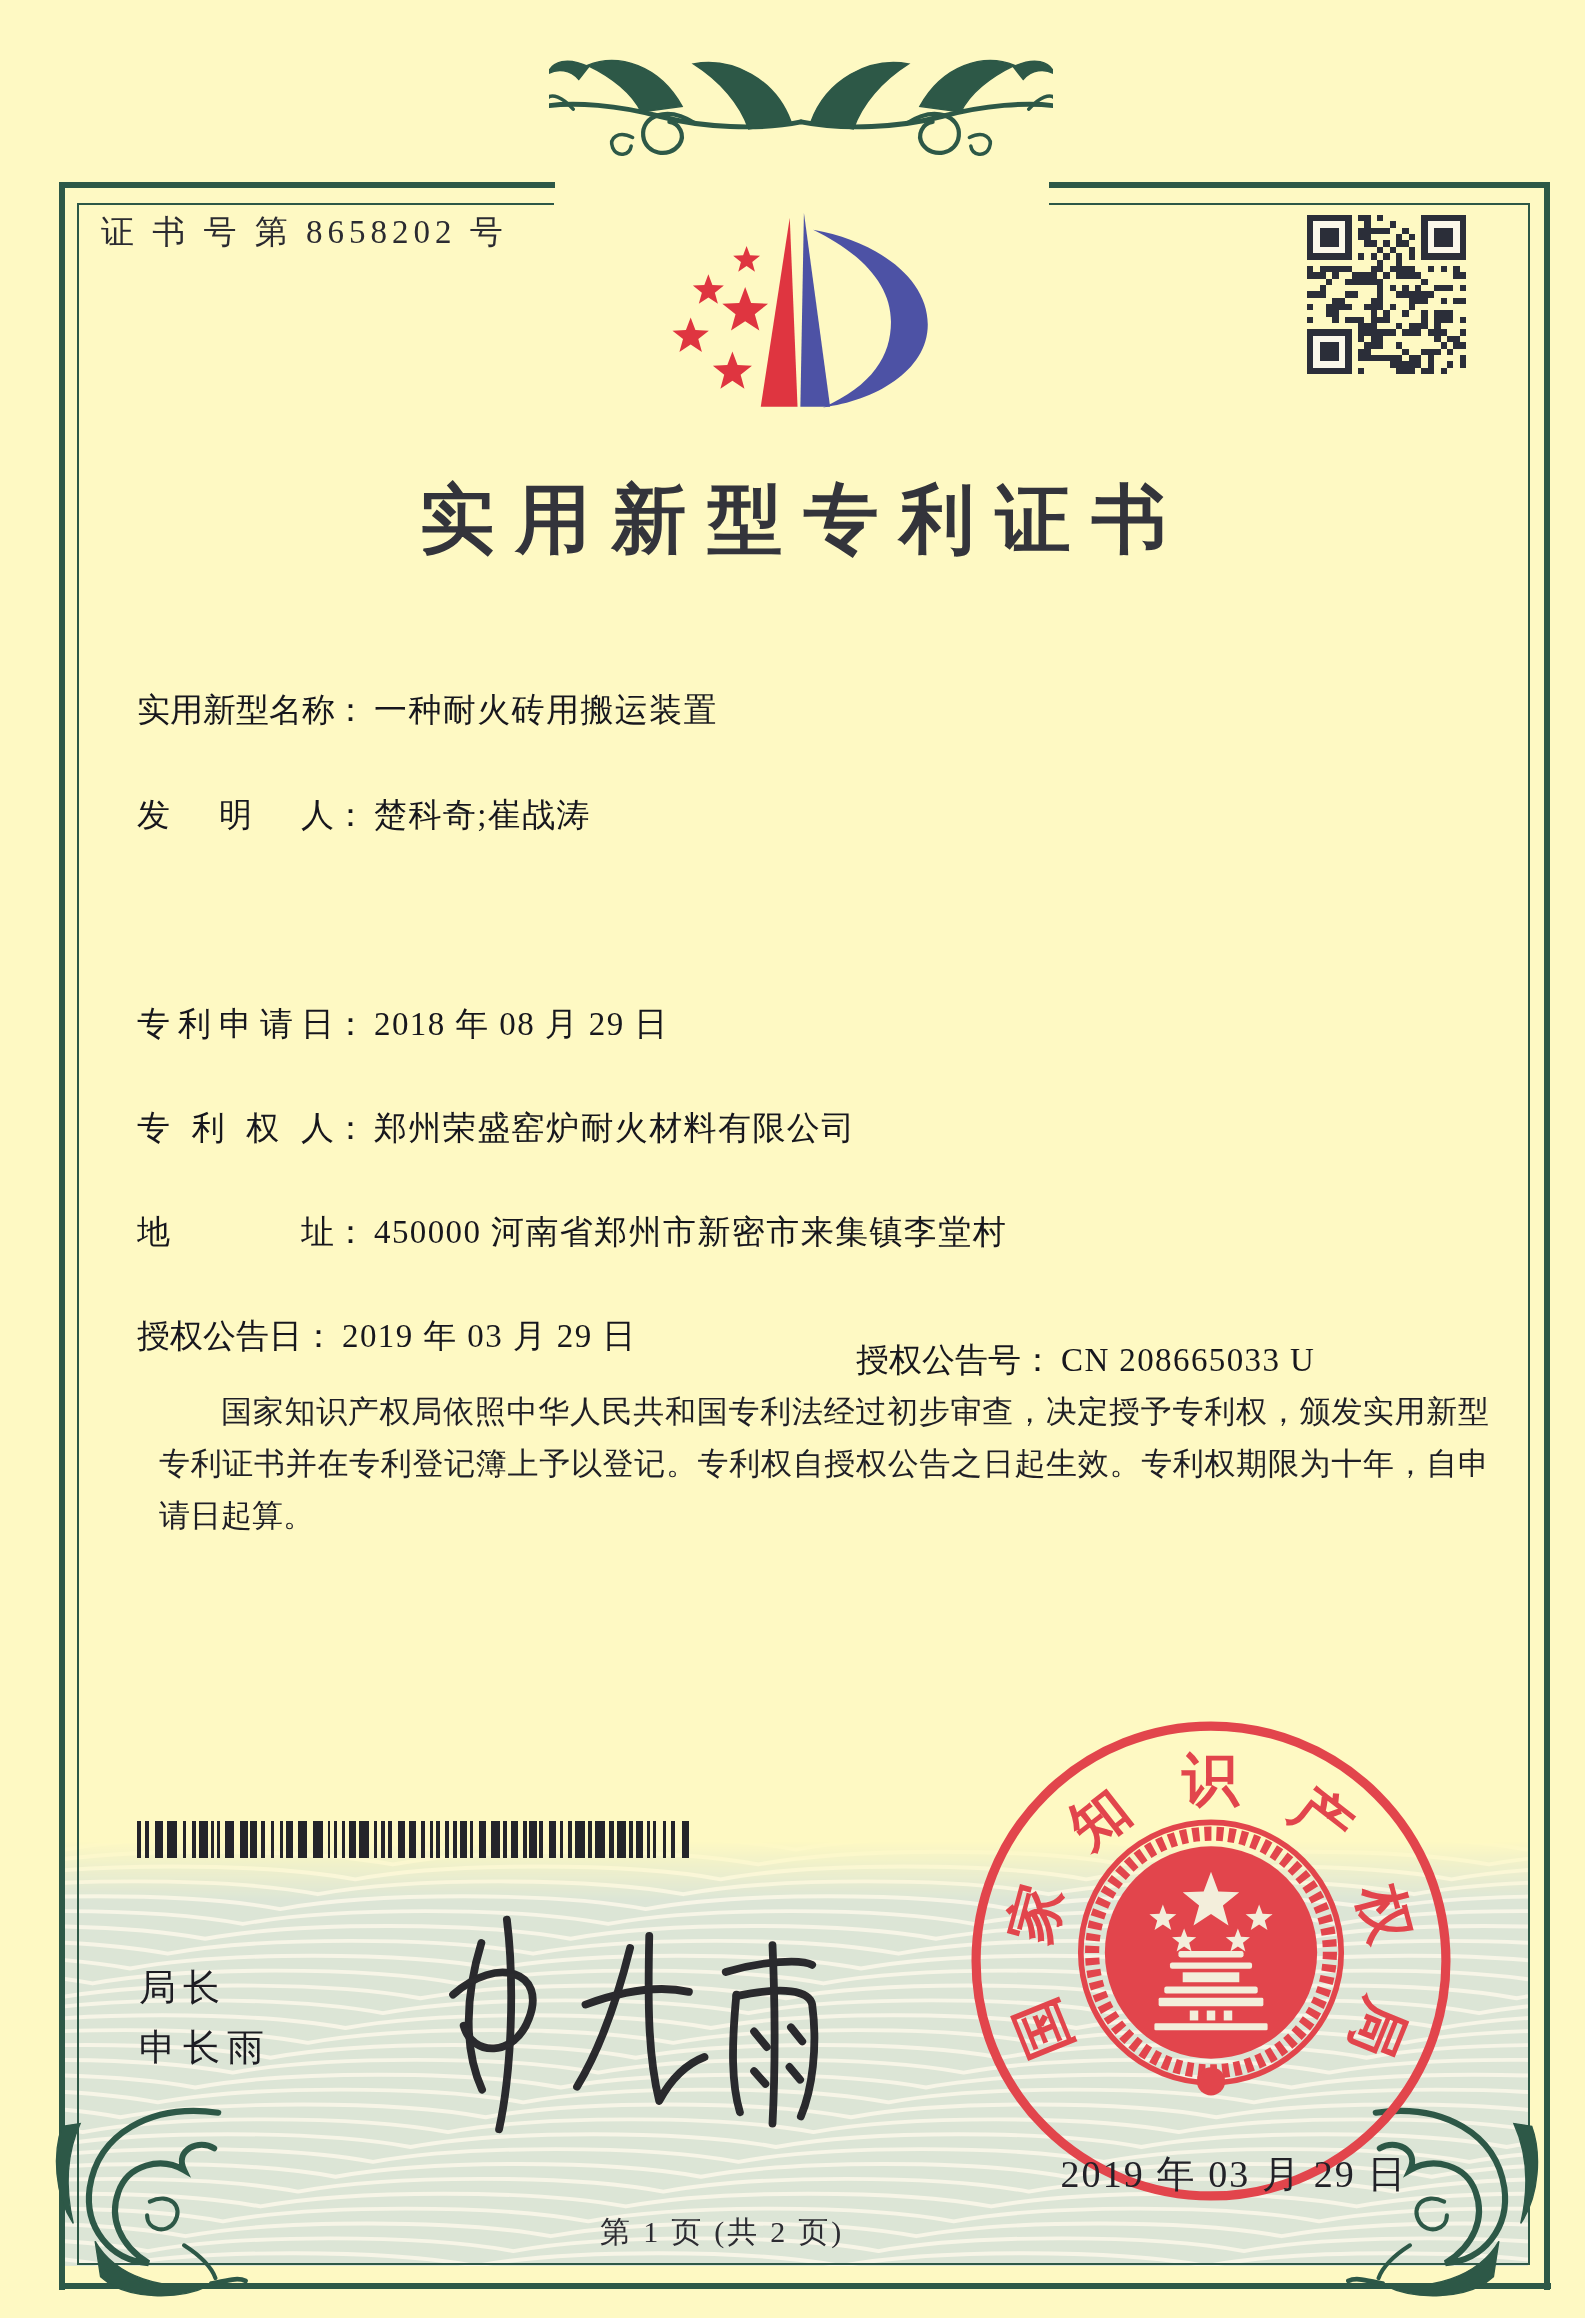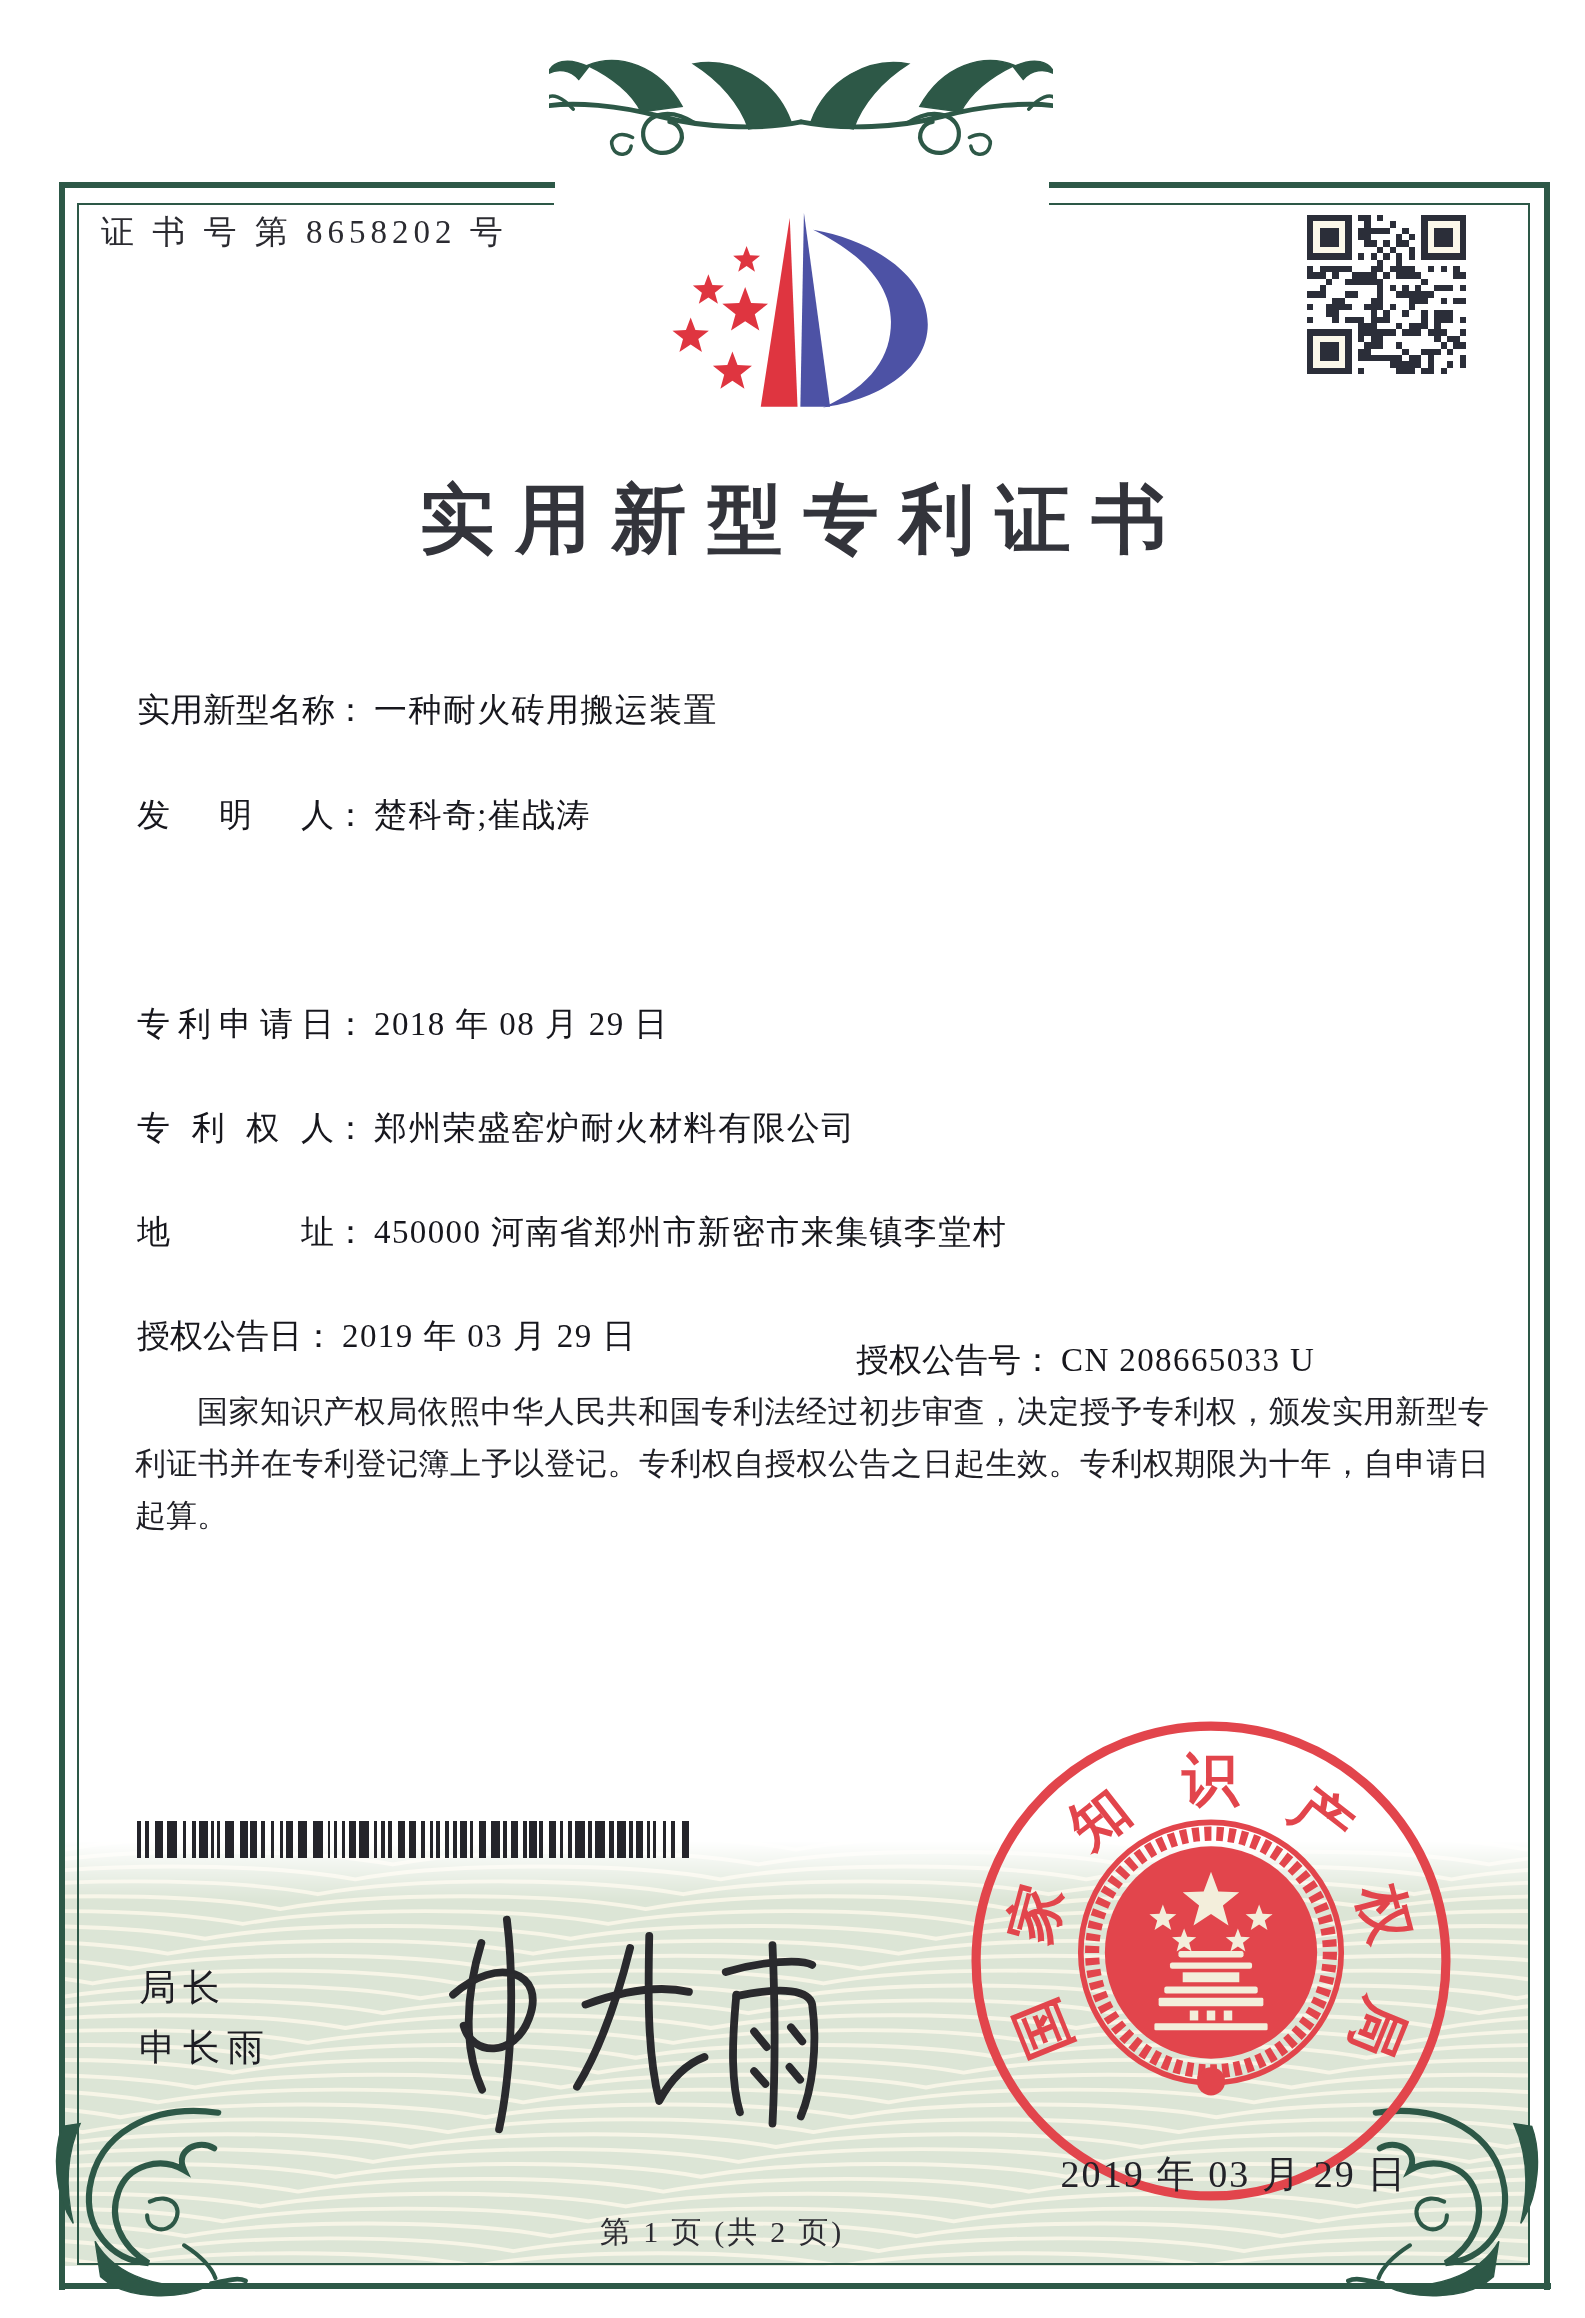--- a/index.html
+++ b/index.html
@@ -1,19 +1,19 @@
 <!DOCTYPE html>
 <html style="font-size:11.3px"><head>
 <meta charset="utf-8">
 <style>
   * { margin:0; padding:0; box-sizing:border-box; }
   html,body { background:#e8e6da; }
   body { width:1586px; height:2319px; position:relative; margin:0 auto;
          font-family:"Liberation Serif","DejaVu Serif",serif; }
-  #cert { position:absolute; inset:0; background:#ffffff; overflow:hidden; }
+  #cert { position:absolute; inset:0; background:#fef9c3; overflow:hidden; }
 
   
   .bline { position:absolute; background:#2d5847; z-index:2; }
   
   .orn { position:absolute; z-index:3; }
   .orn svg { display:block; }
 
   
   #cert-no { position:absolute; left:101px; top:210px; font-size:33px; color:#2b2b31;
              letter-spacing:5px; z-index:4; }
@@ -28,21 +28,21 @@
   .frow { position:absolute; left:137px; font-size:33px; color:#17171d; z-index:4;
           white-space:nowrap; }
   .f-label { display:inline-block; width:197px; text-align:justify; text-align-last:justify; }
   .f-colon { display:inline-block; }
   .f-value { display:inline-block; margin-left:7px; letter-spacing:1.4px; }
   .g2 { position:absolute; left:719px; top:0; white-space:nowrap;margin-top:24px; }
 
   
   #paras { position:absolute; left:135px; top:1386px; width:1354px; z-index:4;
            font-size:31px; line-height:52px; color:#1f1f26; text-align:justify; }
-  #paras p { text-indent:62px; }
+  #paras p { text-indent:62px;margin-left:24px; }
 
   
   #waves { position:absolute; left:65px; top:1841px; width:1463px; height:425px; z-index:1; }
   #barcode { position:absolute; left:137px; top:1821px; width:561px; height:37px; z-index:4; }
 
   #chief-label { position:absolute; left:139px; top:1963px; font-size:37px; color:#1d1d23;
                  letter-spacing:7px; z-index:4; }
   #chief-name  { position:absolute; left:139px; top:2023px; font-size:37px; color:#1d1d23;
                  letter-spacing:7px; z-index:4; }
   #signature { position:absolute; left:414px; top:1904px; width:411px; height:255px; z-index:4; }

